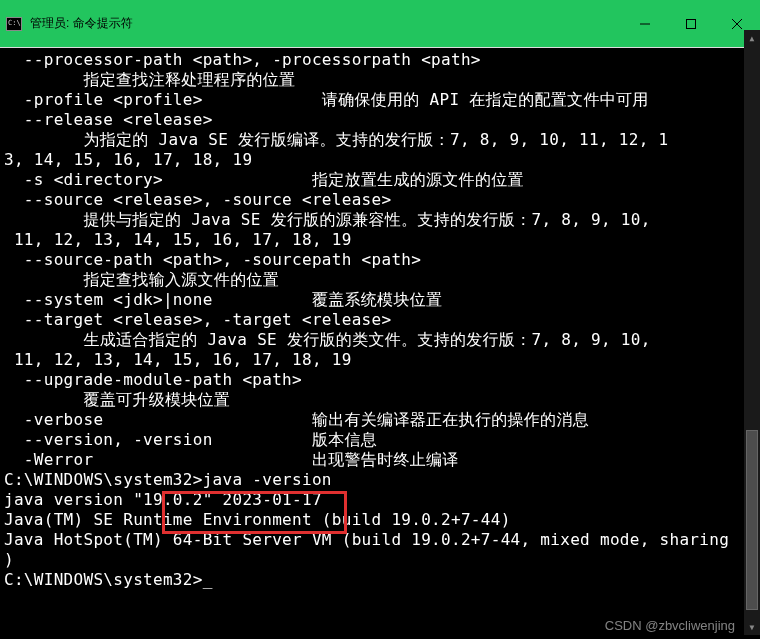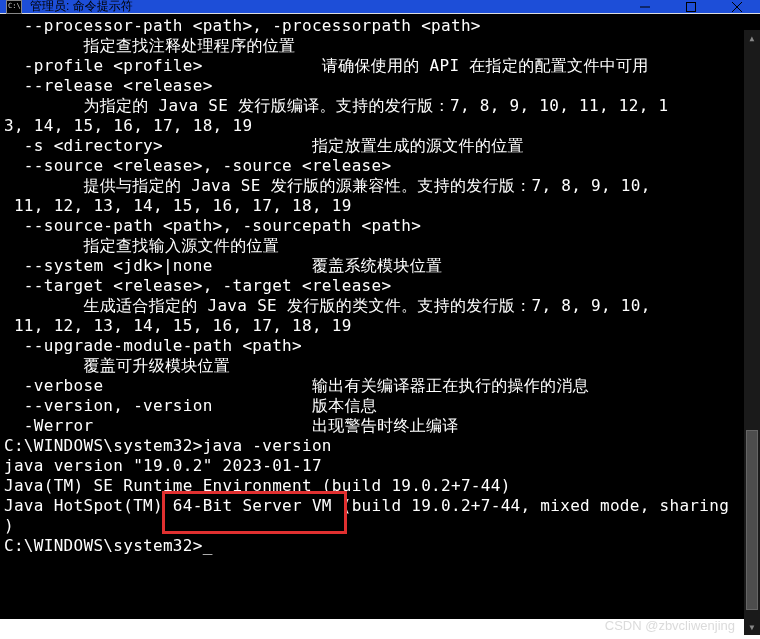--- a/index.html
+++ b/index.html
@@ -5,22 +5,22 @@
     * { margin: 0; padding: 0; box-sizing: border-box; }
     body {
       width: 760px;
       height: 639px;
       background: #fff;
       font-family: "SimSun", "Consolas", monospace;
       overflow: hidden;
       position: relative;
     }
     .titlebar {
-      height: 14px;
-      background: #1d4ed8;
+      height: 48px;
+      background: #22c55e;
       display: flex;
       align-items: center;
       border-bottom: 1px solid #ddd;
     }
     .titlebar-icon {
       width: 16px;
       height: 14px;
       margin: 0 6px;
       background: #000;
       border: 1px solid #888;

